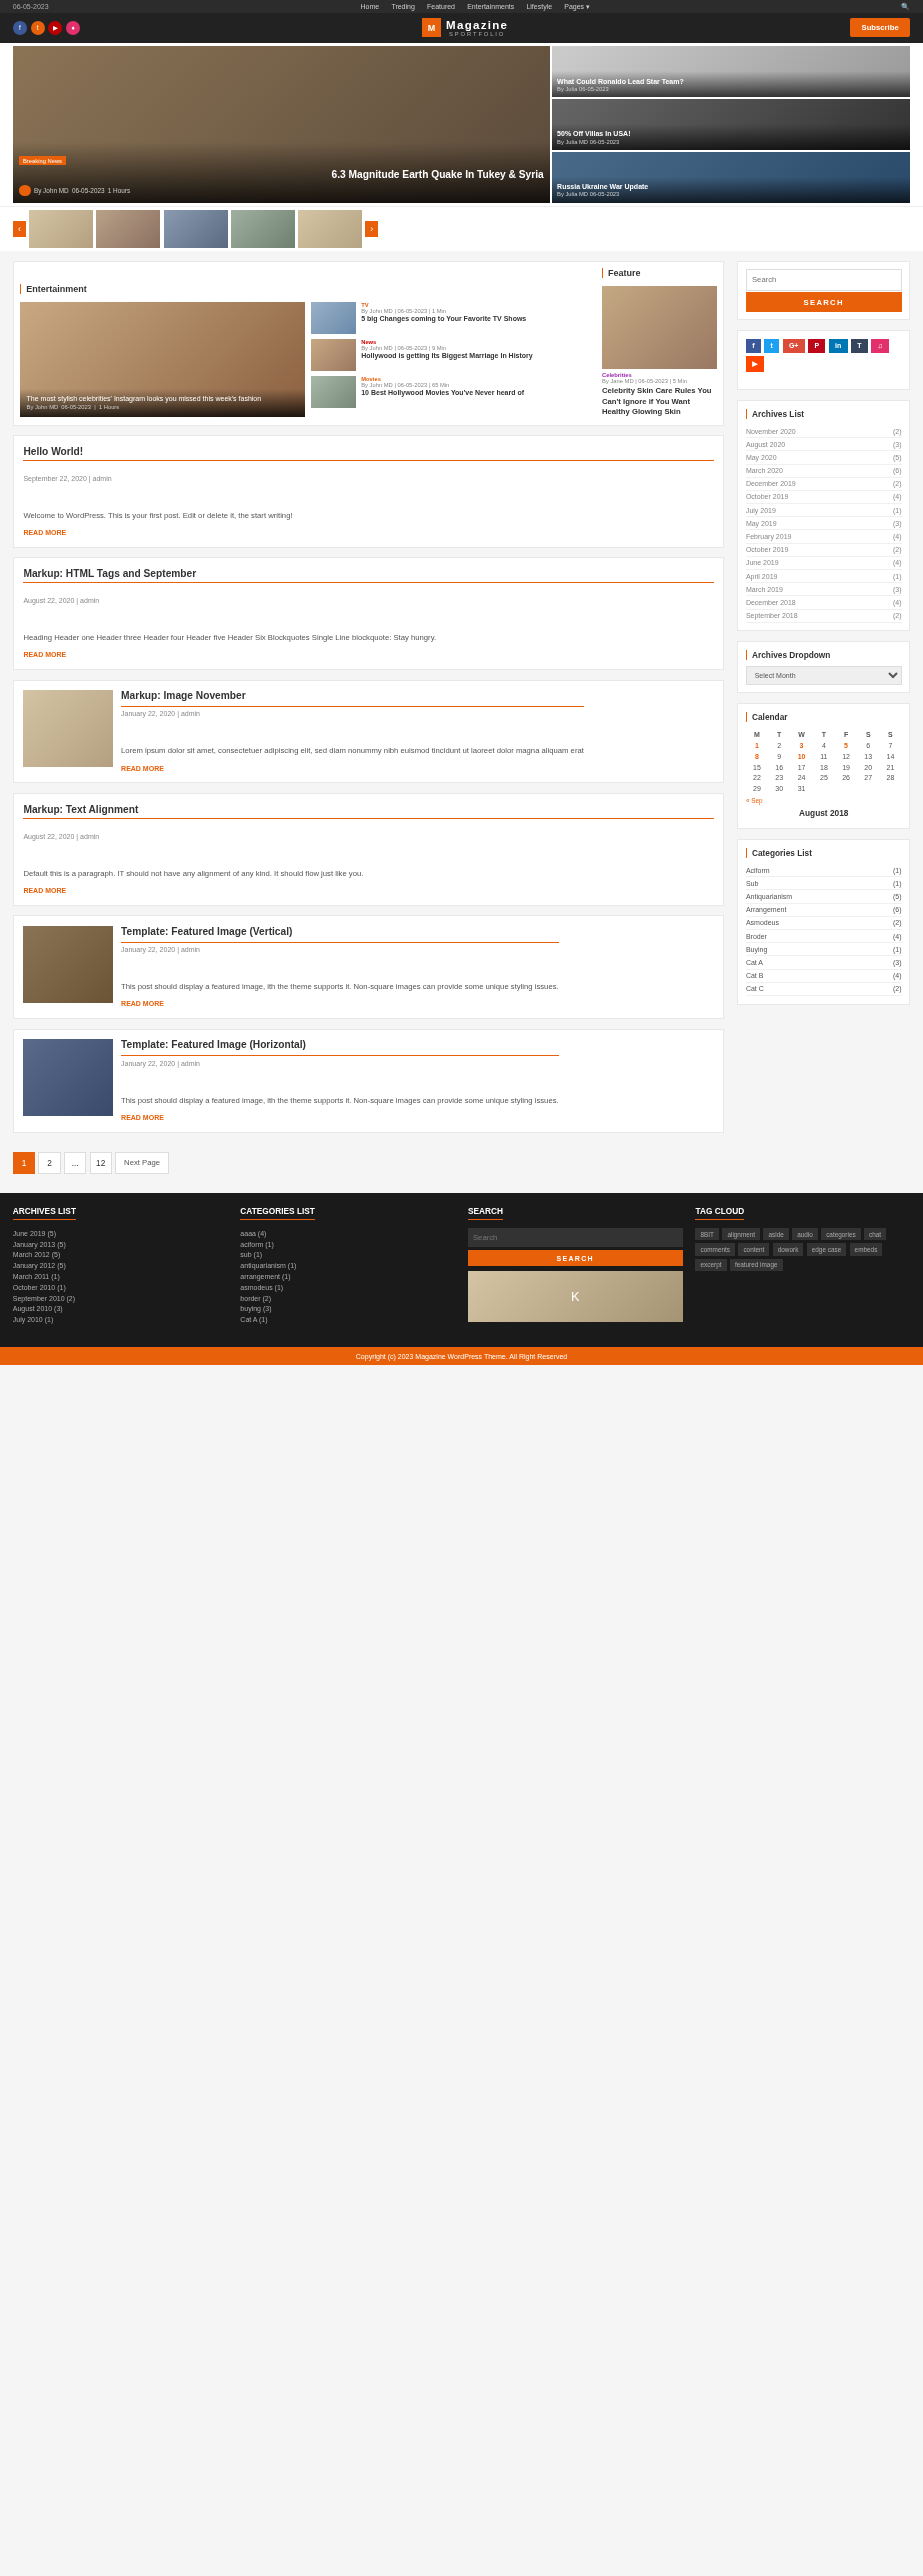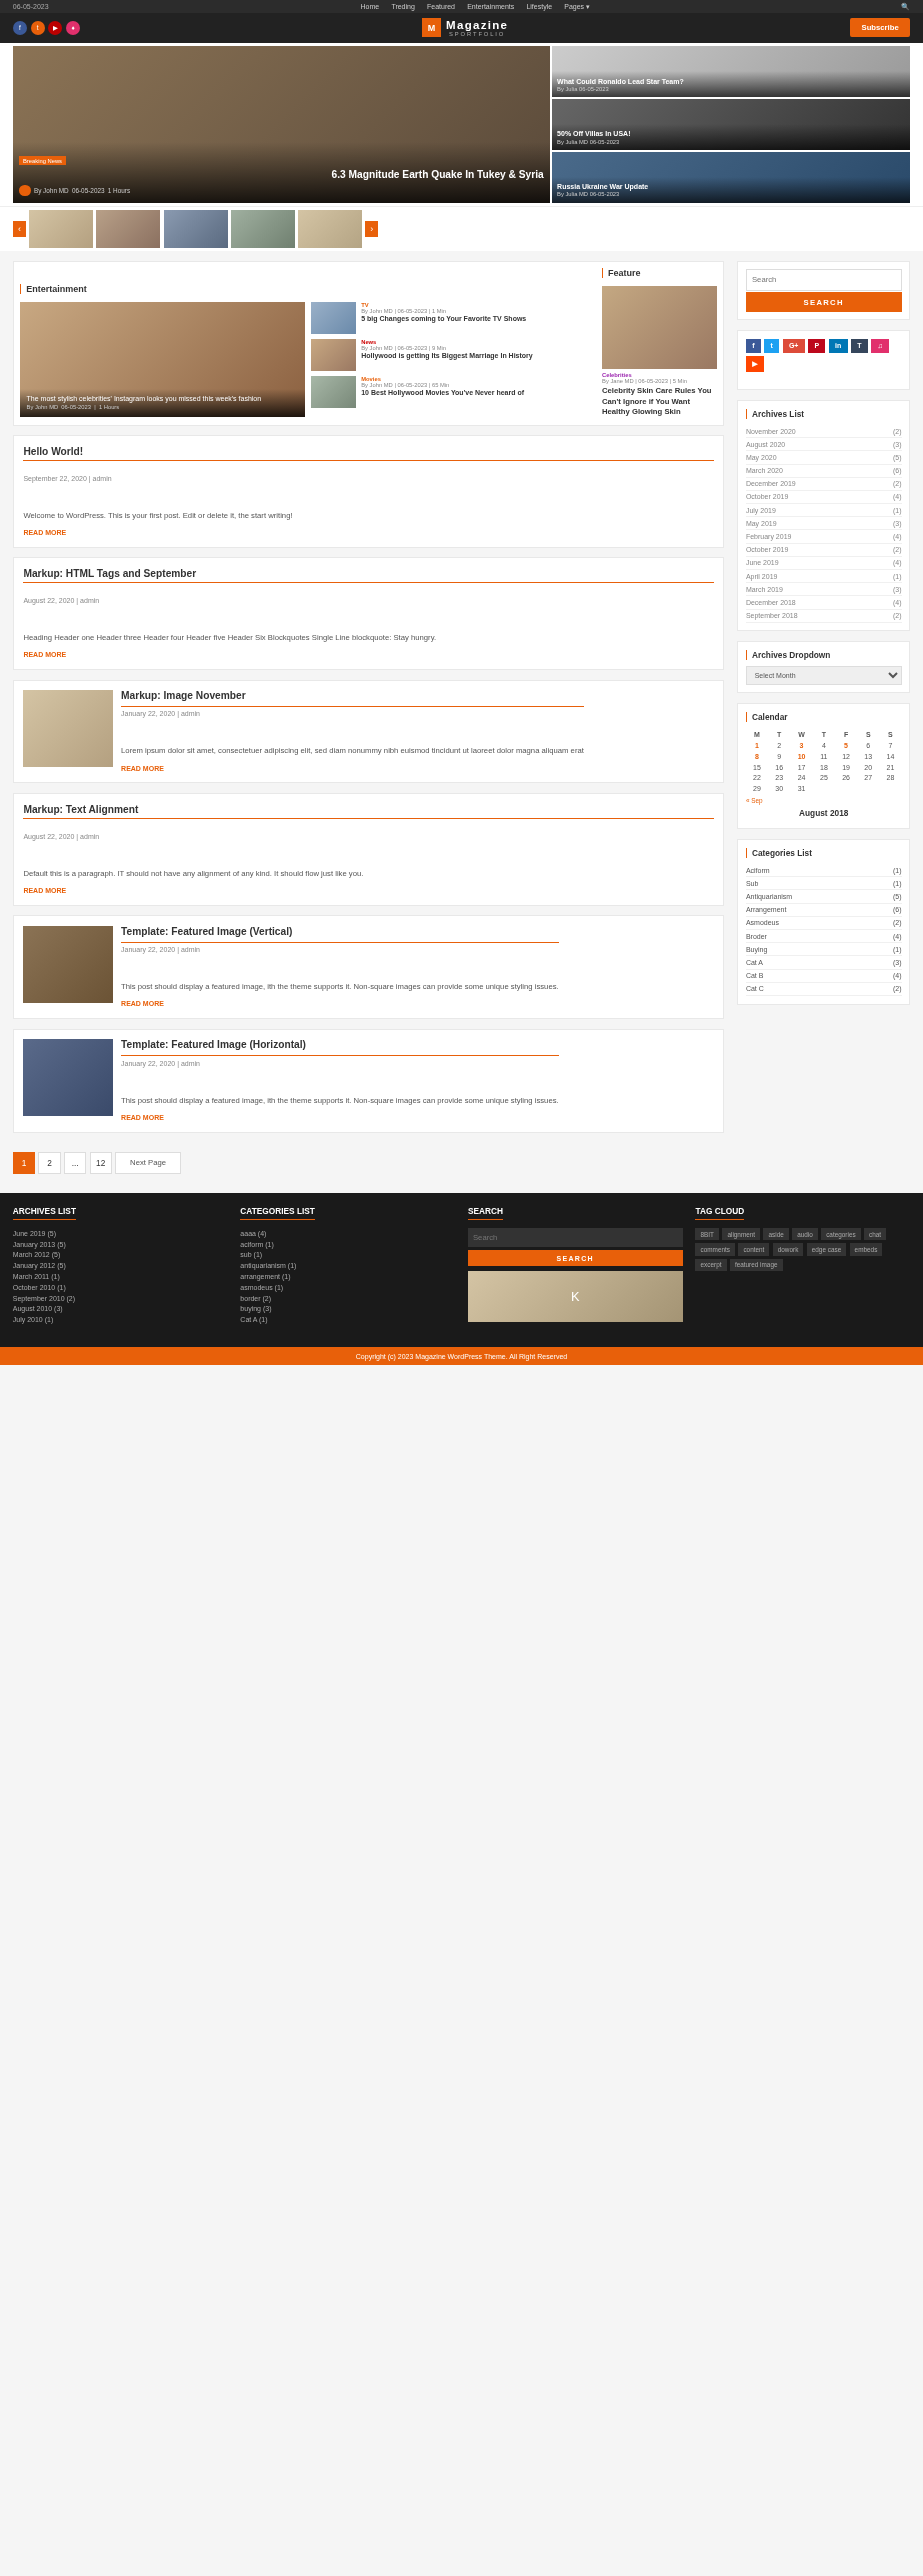--- a/index.html
+++ b/index.html
@@ -71,21 +71,21 @@
     .blog-post .post-meta { font-size: 7px; color: #888; margin-bottom: 5.1px; }
     .blog-post p { font-size: 7.7px; line-height: 1.6; color: #555; margin-bottom: 5.1px; margin-top: 28px; }
     .read-more { font-size: 7px; color: #e8600a; font-weight: bold; text-decoration: none; text-transform: uppercase; cursor: pointer; }
     .blog-post-with-img { display: flex; gap: 7.7px; }
     .blog-post-img { width: 90px; height: 77px; background: #888; flex-shrink: 0; overflow: hidden; }
 
     
     .pagination { display: flex; align-items: center; gap: 3.2px; padding: 9.6px 0; }
     .page-btn { width: 22.4px; height: 22.4px; display: flex; align-items: center; justify-content: center; border: 0.6px solid #ddd; background: #fff; cursor: pointer; font-size: 8.3px; color: #333; text-decoration: none; }
     .page-btn.active { background: #e8600a; color: #fff; border-color: #e8600a; }
-    .page-btn-next { padding: 0 14px; width: auto; font-size: 7.7px; color: #555; }
+    .page-btn-next { padding: 0 8px; width: auto; font-size: 7.7px; color: #555; }
 
     
     .sidebar-search { margin-bottom: 9.6px; }
     .sidebar-search input { width: 100%; border: 0.6px solid #ddd; padding: 5.1px 6.4px; font-size: 7.7px; outline: none; }
     .sidebar-search-btn { width: 100%; background: #e8600a; color: #fff; border: none; padding: 5.1px; font-size: 7.7px; font-weight: bold; cursor: pointer; margin-top: 1.9px; letter-spacing: 1.3px; }
 
     .social-follow { display: flex; flex-wrap: wrap; gap: 3.2px; margin-bottom: 9.6px; }
     .social-follow-btn { padding: 3.8px 6.4px; color: #fff; font-size: 7px; cursor: pointer; border: none; font-weight: bold; }
     .sf-fb { background: #3b5998; }
     .sf-tw { background: #1da1f2; }

